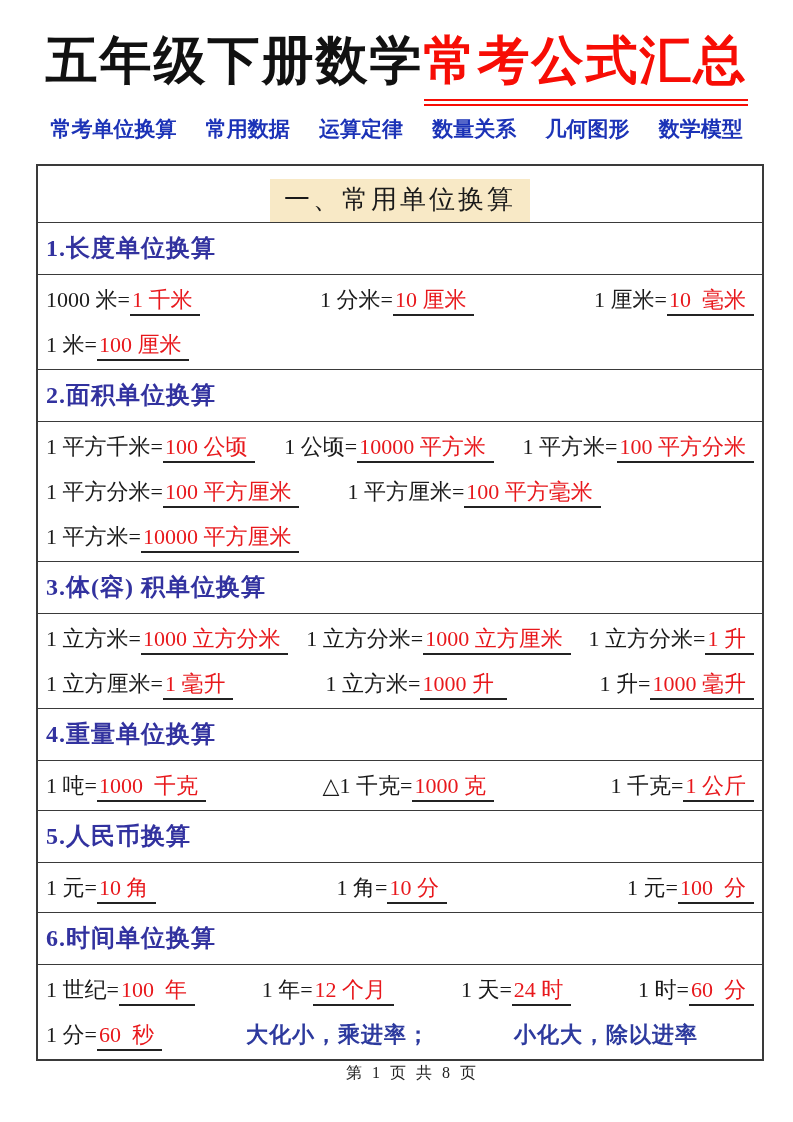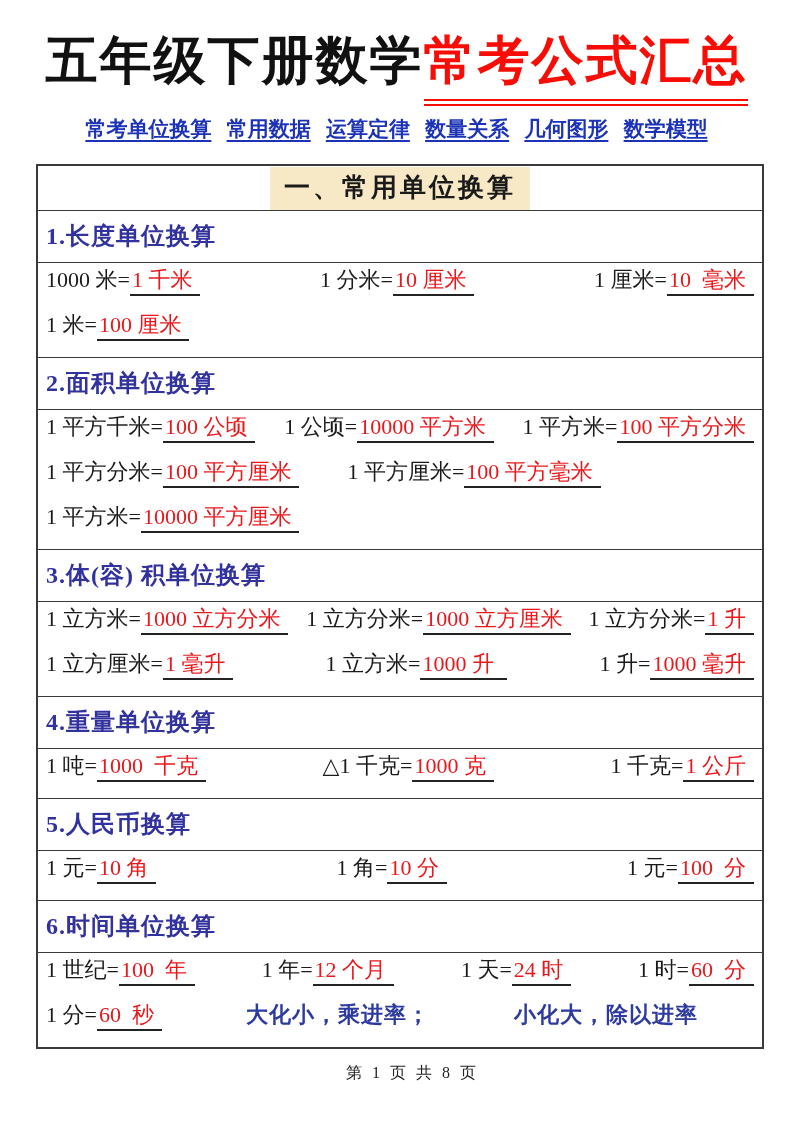--- a/index.html
+++ b/index.html
@@ -30,53 +30,53 @@
   
   .nav {
     margin-top: 9px;
     text-align: center;
     font-size: 21px;
     font-weight: bold;
     white-space: nowrap;
   }
   .nav a {
     color: #1c33b7;
-    text-decoration: underline;
     text-underline-offset: 4px;
     text-decoration-thickness: 2px;
-    margin: 0 5px;
+    margin: 0 12px;
     cursor: pointer;
   }
   
   .doc-table {
     margin: 21px 29px 0 36px;
     border: 2px solid #3a3a3a;
   }
   .row { border-top: 1.5px solid #3a3a3a; }
   .row:first-child { border-top: none; }
   .row.header-row {
     height: 44px;
     display: flex; align-items: center; justify-content: center;
-    font-size: 26px; font-weight: bold; letter-spacing: 3px;
+    font-size: 26px; font-weight: normal; letter-spacing: 3px; margin-top: 12px;
   }
   .row.header-row .hl {
     background: #f8e9c6;
     padding: 3px 14px 5px 14px;
   }
   .row.section-row {
     padding: 9px 8px 10px 8px;
     color: #32329f;
     font-weight: bold;
     font-size: 24px;
     letter-spacing: 1px;
   }
   .row.content-row { padding: 2px 8px; font-size: 22px; }
   .line {
     height: 45px;
     display: flex;
+    align-items: center;
   }
   .line.cols { justify-content: space-between; }
   .line.pair { justify-content: flex-start; gap: 48px; }
   .line.single { justify-content: flex-start; }
   .line.notes { justify-content: flex-start; gap: 84px; }
   .item { white-space: pre; }
   .label { color: #1a1a1a; white-space: pre; }
   .value {
     color: #e8181c;
     border-bottom: 2px solid #232323;

